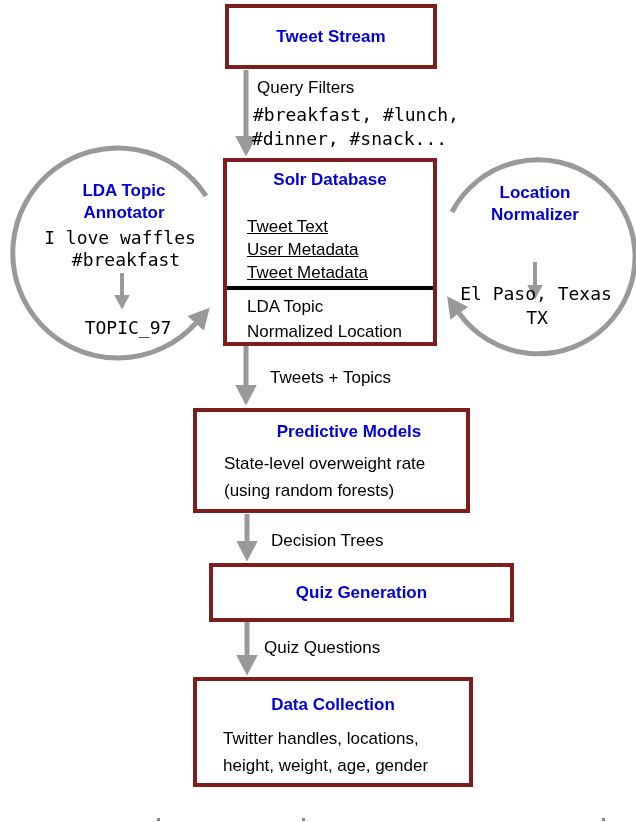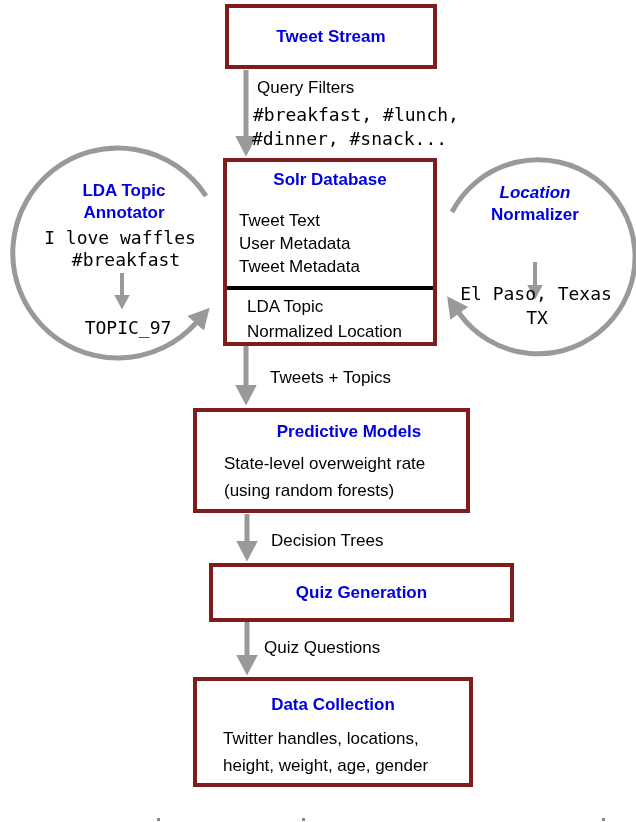--- a/index.html
+++ b/index.html
@@ -22,21 +22,21 @@
   }
   .body-line { font-size:17px; color:#000; white-space:nowrap; }
   .mono { font-family:"DejaVu Sans Mono","Liberation Mono",monospace; font-size:18px; }
 
   .flex-center { display:flex; align-items:center; justify-content:center; }
 
   
   .tweet-box       { left:225px; top:4px;   width:212px; height:65px; }
   .solr-box        { left:223px; top:158px; width:214px; height:188px; padding:0; }
   .solr-top        { height:117px; padding-top:7px; }
-  .solr-fields     { margin-top:18px; padding-left:12px; }
+  .solr-fields     { margin-top:24px; padding-left:20px;text-decoration:underline; }
   .solr-fields div { line-height:23px; }
   .solr-bottom     { border-top:4px solid #000; padding-top:4px; }
   .solr-bottom div { line-height:25px; padding-left:20px; }
   .predictive-box  { left:193px; top:408px; width:277px; height:105px; }
   .predictive-box .title { margin-top:9px;padding-left:35px; }
   .predictive-body { margin-top:7px; padding-left:27px; }
   .predictive-body div { line-height:27px; }
   .quiz-box        { left:193px; top:563px; width:305px; height:59px;margin-left:16px; }
   .data-box        { left:193px; top:677px; width:280px; height:110px; }
   .data-box .title { margin-top:13px; }
@@ -102,21 +102,21 @@
       <div class="body-line">Normalized Location</div>
     </div>
   </div>
 
   <div class="ctitle cx" style="left:124px; top:180px;">LDA Topic</div>
   <div class="ctitle cx" style="left:124px; top:202px;">Annotator</div>
   <div class="label mono cx" style="left:120px; top:227px;">I love waffles</div>
   <div class="label mono cx" style="left:126px; top:249px;">#breakfast</div>
   <div class="label mono cx" style="left:128px; top:317px;">TOPIC_97</div>
 
-  <div class="ctitle cx" style="left:535px; top:182px;font-style:italic;">Location</div>
+  <div class="ctitle cx" style="left:535px; top:182px;">Location</div>
   <div class="ctitle cx" style="left:535px; top:204px;">Normalizer</div>
   <div class="label mono cx" style="left:536px; top:237px;margin-top:46px;">El Paso, Texas</div>
   <div class="label mono cx" style="left:537px; top:307px;">TX</div>
 
   <div class="label lbl-sans" style="left:270px; top:368px;">Tweets + Topics</div>
 
   <div class="box predictive-box">
     <div class="title">Predictive Models</div>
     <div class="predictive-body">
       <div class="body-line">State-level overweight rate</div>

